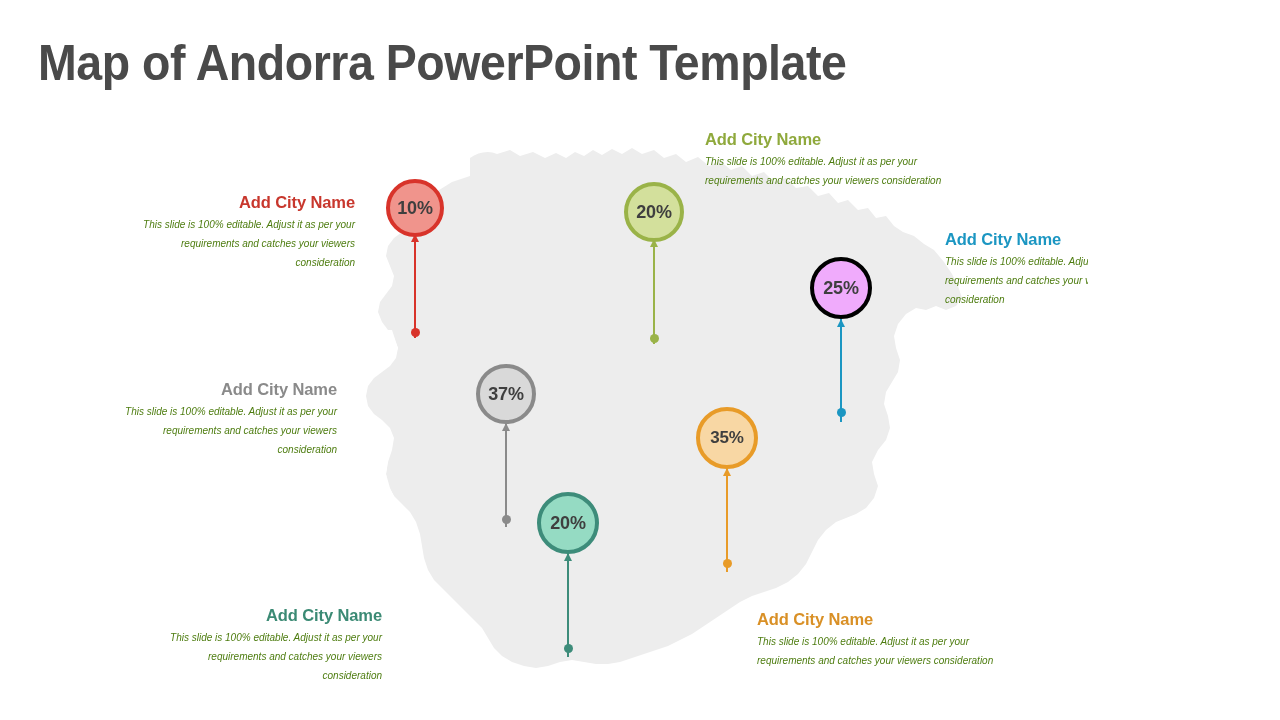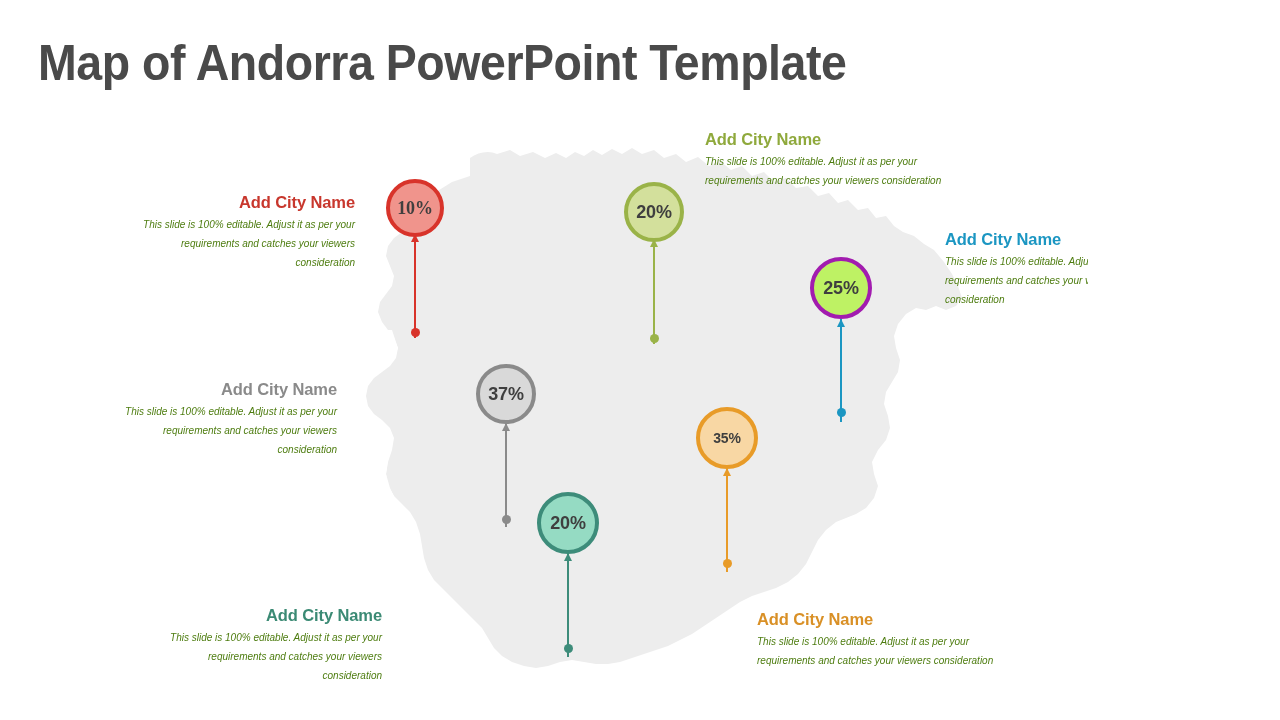--- a/index.html
+++ b/index.html
@@ -159,52 +159,52 @@
       <path d="M352,430 L386,430 L392,444 L388,460 L386,474 L390,488 L396,500 L386,508 L372,500 L362,486 L356,468 Z"></path>
       <path d="M400,596 L430,596 L440,606 L452,616 L462,628 L470,640 L464,652 L448,652 L430,640 L414,624 L402,610 Z"></path>
     </g>
   </svg>
 
   <div class="marker" style="left:415px; top:208px;">
     <div class="pin-stem" style="top:26px; height:104px; background:#d8332a;"></div>
     <div class="pin-arrow" style="top:26px; border-bottom:8px solid #d8332a;"></div>
     <div class="pin-dot" style="top:120px; background:#d8332a;"></div>
     <div class="bubble" style="left:-29px; top:-29px; width:58px; height:58px; font-size:18px;
-         background:#f0948c; border:4px solid #d8332a;font-family:Liberation Serif, serif;">10%</div>
+         background:#f0948c; border:4px solid #d8332a;">10%</div>
   </div>
 
   <div class="marker" style="left:654px; top:212px;">
     <div class="pin-stem" style="top:27px; height:105px; background:#9ab348;"></div>
     <div class="pin-arrow" style="top:27px; border-bottom:8px solid #9ab348;"></div>
     <div class="pin-dot" style="top:122px; background:#9ab348;"></div>
     <div class="bubble" style="left:-30px; top:-30px; width:60px; height:60px; font-size:18px;
          background:#d3e09c; border:4px solid #9ab348;">20%</div>
   </div>
 
   <div class="marker" style="left:841px; top:288px;">
     <div class="pin-stem" style="top:31px; height:103px; background:#1b96c2;"></div>
     <div class="pin-arrow" style="top:31px; border-bottom:8px solid #1b96c2;"></div>
     <div class="pin-dot" style="top:120px; background:#1b96c2;"></div>
     <div class="bubble" style="left:-31px; top:-31px; width:62px; height:62px; font-size:18px;
-         background:#bef264; border:4px solid #a21caf;">25%</div>
+         background:#f0abfc; border:4px solid #000000;">25%</div>
   </div>
 
   <div class="marker" style="left:506px; top:394px;">
     <div class="pin-stem" style="top:29px; height:104px; background:#8a8a8a;"></div>
     <div class="pin-arrow" style="top:29px; border-bottom:8px solid #8a8a8a;"></div>
     <div class="pin-dot" style="top:121px; background:#8a8a8a;"></div>
     <div class="bubble" style="left:-30px; top:-30px; width:60px; height:60px; font-size:18px;
          background:#d9d9d9; border:4px solid #8a8a8a;">37%</div>
   </div>
 
   <div class="marker" style="left:727px; top:438px;">
     <div class="pin-stem" style="top:30px; height:104px; background:#e89b28;"></div>
     <div class="pin-arrow" style="top:30px; border-bottom:8px solid #e89b28;"></div>
     <div class="pin-dot" style="top:121px; background:#e89b28;"></div>
-    <div class="bubble" style="left:-31px; top:-31px; width:62px; height:62px; font-size:14px;
+    <div class="bubble" style="left:-31px; top:-31px; width:62px; height:62px; font-size:17px;
          background:#f8d7a4; border:4px solid #e89b28;">35%</div>
   </div>
 
   <div class="marker" style="left:568px; top:523px;">
     <div class="pin-stem" style="top:30px; height:104px; background:#3d8c7a;"></div>
     <div class="pin-arrow" style="top:30px; border-bottom:8px solid #3d8c7a;"></div>
     <div class="pin-dot" style="top:121px; background:#3d8c7a;"></div>
     <div class="bubble" style="left:-31px; top:-31px; width:62px; height:62px; font-size:18px;
          background:#95dbc3; border:4px solid #3d8c7a;">20%</div>
   </div>

